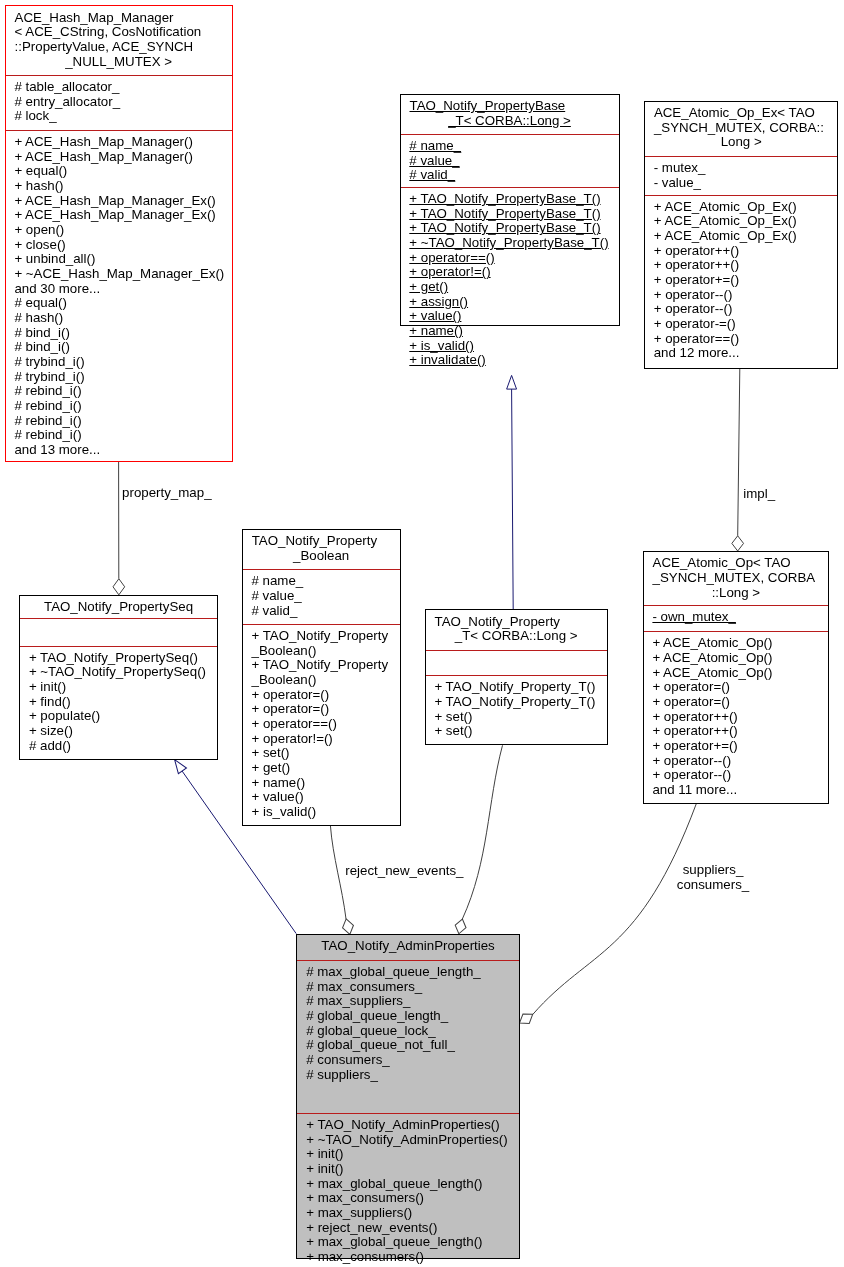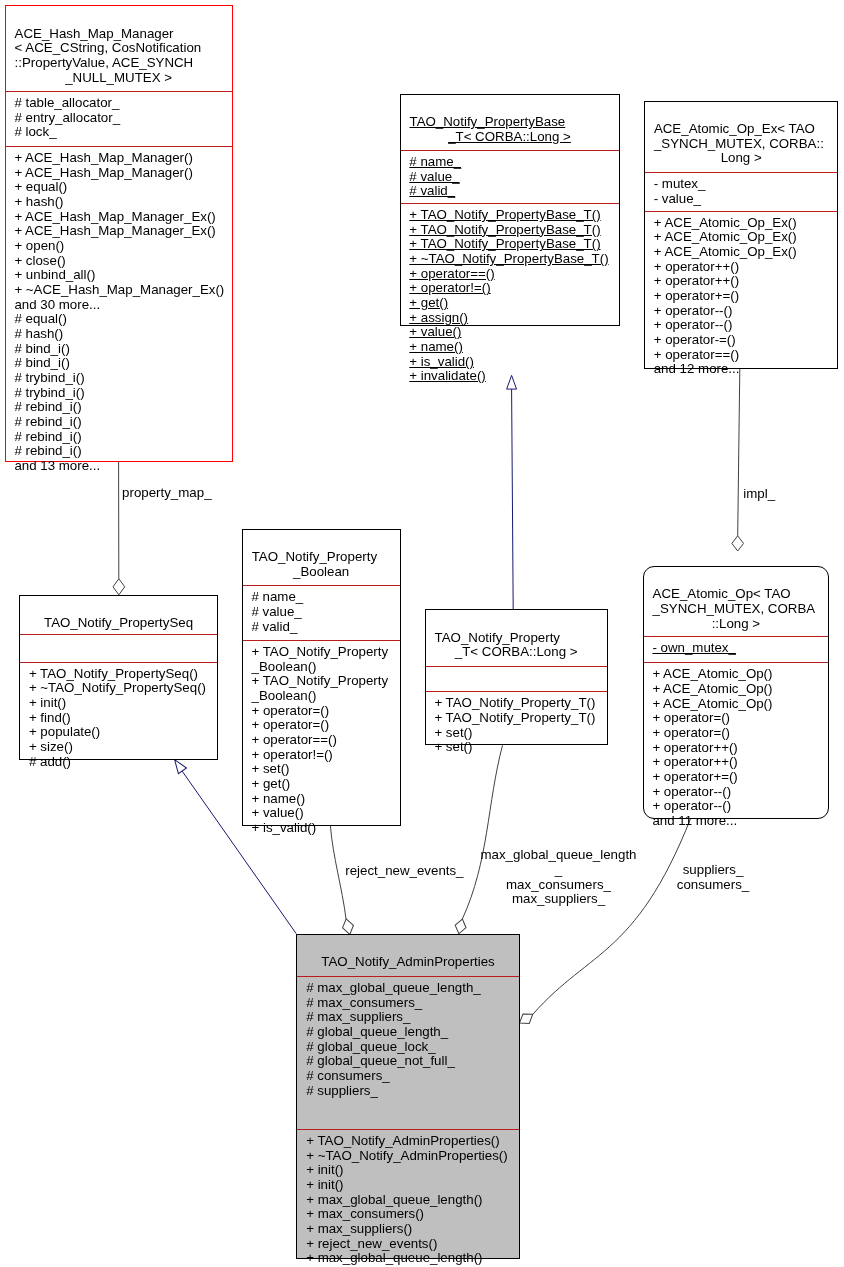--- a/index.html
+++ b/index.html
@@ -12,21 +12,21 @@
   .node{position:absolute;box-sizing:border-box;background:#ffffff;
         border:1px solid #000000;z-index:2;}
   .sect{box-sizing:border-box;position:relative;}
   .sect + .sect{border-top:1px solid #b91c1c;}
   .ln{white-space:pre;font-size:13.3px;line-height:14.66px;height:14.66px;
       color:#000000;letter-spacing:0px;}
   .ttl .ln{text-align:left;padding-left:9px;}
   .ttl .ln.last{text-align:center;padding-left:0;}
   .rows{padding:4.2px 0 0 0;}
   .rows .ln{padding-left:8.8px;}
-  .ttl{padding:4.4px 0 0 0;margin-top:16px;}
+  .ttl{padding:4.4px 0 0 0;}
   svg.edges{position:absolute;left:0;top:0;width:844px;height:1267px;
             overflow:visible;z-index:1;}
   .elabel{position:absolute;font-size:13.3px;line-height:14.6px;
           color:#000000;white-space:pre;z-index:3;text-align:center;}
 </style>
 </head>
 <body>
 
 <div id="canvas">
   <svg class="edges" viewBox="0 0 844 1267" width="844" height="1267">
@@ -192,21 +192,21 @@
         <div class="ln last">_T&lt; CORBA::Long &gt;</div>
       </div>
       <div class="sect rows" style="height: 25.4px;"></div>
       <div class="sect rows" style="height: 68.9px;">
         <div class="ln">+ TAO_Notify_Property_T()</div>
         <div class="ln">+ TAO_Notify_Property_T()</div>
         <div class="ln">+ set()</div>
         <div class="ln">+ set()</div>
       </div>
     </div>
-    <div class="node" style="left: 642.6px; top: 566px; width: 186.5px; height: 253px; border-color: rgb(0, 0, 0); background: rgb(255, 255, 255); border-radius: 11px;">
+    <div class="node" style="left: 642.6px; top: 551px; width: 186.5px; height: 253px; border-color: rgb(0, 0, 0); background: rgb(255, 255, 255);">
       <div class="sect ttl" style="height: 52.8px;">
         <div class="ln">ACE_Atomic_Op&lt; TAO</div>
         <div class="ln">_SYNCH_MUTEX, CORBA</div>
         <div class="ln last">::Long &gt;</div>
       </div>
       <div class="sect rows" style="height: 26.3px; text-decoration: underline;">
         <div class="ln">- own_mutex_</div>
       </div>
       <div class="sect rows" style="height: 171.9px;">
         <div class="ln">+ ACE_Atomic_Op()</div>
@@ -246,15 +246,14 @@
         <div class="ln">+ max_suppliers()</div>
         <div class="ln">+ reject_new_events()</div>
         <div class="ln">+ max_global_queue_length()</div>
         <div class="ln">+ max_consumers()</div>
         <div class="ln">and 8 more...</div>
       </div>
     </div>
     <div class="elabel" style="left: -33.2px; width: 400px; top: 486.2px;"><div>property_map_</div></div>
     <div class="elabel" style="left: 559.2px; width: 400px; top: 486.5px;"><div>impl_</div></div>
     <div class="elabel" style="left: 204.4px; width: 400px; top: 864px;"><div>reject_new_events_</div></div>
-    <div class="elabel" style="left: 358.5px; width: 400px; top: 848.4px;"><div>max_global_queue_length</div><div>_</div><div>max_consumers_</div><div>max_suppliers_</div></div>
     <div class="elabel" style="left: 513px; width: 400px; top: 863.1px;"><div>suppliers_</div><div>consumers_</div></div>
   </div>
 
 </body></html>

